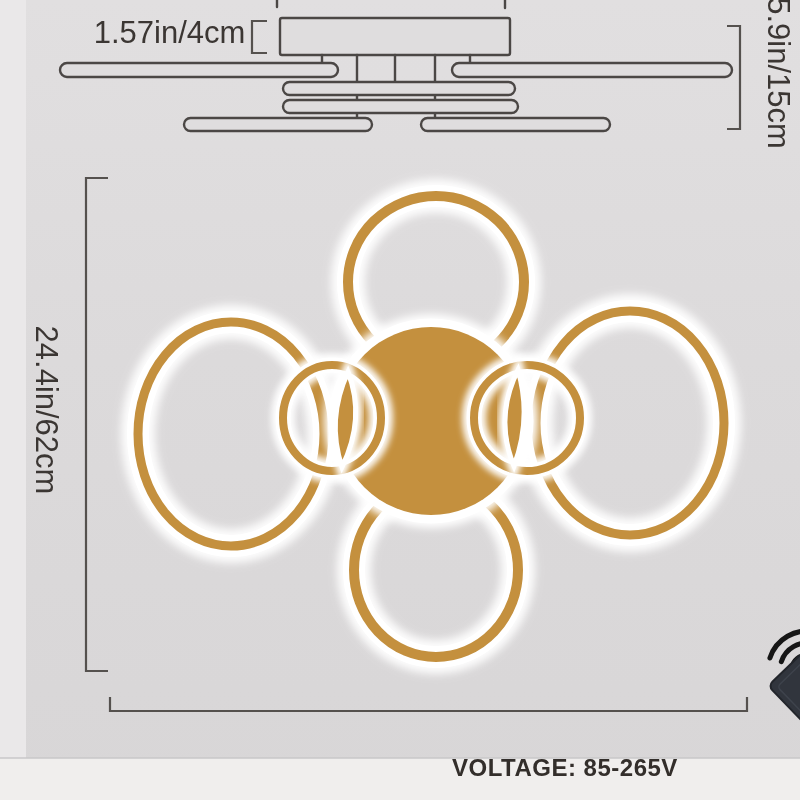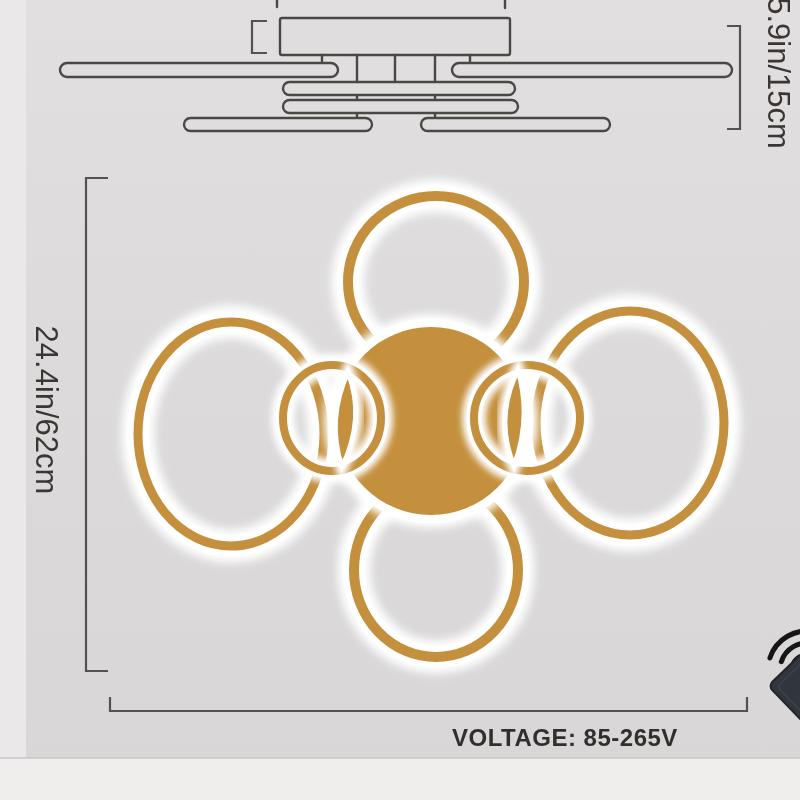--- a/index.html
+++ b/index.html
@@ -12,21 +12,21 @@
   .dim-label{
     position:absolute;color:#3b3633;font-size:31px;letter-spacing:0px;
     white-space:nowrap;line-height:36px;height:36px;text-align:center;
   }
   .rot90{transform:rotate(90deg);}
   #canopy-width-label{left:92px;top:15px;width:155px;}
   #height-label{left:692px;top:55px;width:172px;transform-origin:50% 50%;}
   #depth-label{left:-44px;top:392px;width:180px;transform-origin:50% 50%;}
   #width-label{left:275px;top:711px;width:190px;font-size:30px;}
   #voltage-label{
-    position:absolute;left:452px;top:724px;width:220px;
+    position:absolute;left:452px;top:754px;width:220px;
     color:#332e2b;font-size:24px;font-weight:bold;letter-spacing:.5px;
     white-space:nowrap;
   }
 </style>
 </head>
 <body>
 
 <div class="stage">
 
 <svg width="800" height="800" viewBox="0 0 800 800">
@@ -136,20 +136,21 @@
   </g>
   <g>
     <rect x="794" y="656" width="48" height="95" rx="6" fill="#31353d" stroke="#22252b" stroke-width="2" transform="rotate(-44 818 703)"></rect>
     <rect x="800" y="663" width="36" height="81" rx="4" fill="none" stroke="#3e434c" stroke-width="1.5" transform="rotate(-44 818 703)"></rect>
   </g>
 
   <rect x="0" y="758" width="800" height="42" fill="#f0eeed"></rect>
   <line x1="0" y1="758" x2="800" y2="758" stroke="#c9c7c8" stroke-width="1.5"></line>
 </svg>
 
+<div id="canopy-width-label" class="dim-label">1.57in/4cm</div>
 
 <div id="height-label" class="dim-label rot90">5.9in/15cm</div>
 
 <div id="depth-label" class="dim-label rot90">24.4in/62cm</div>
 
 
 <div id="voltage-label">VOLTAGE: 85-265V</div>
 
 </div>
 

